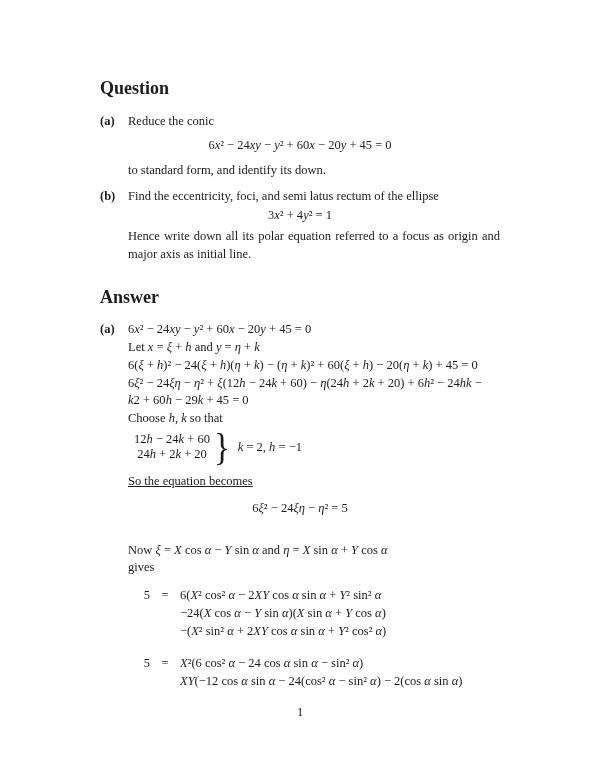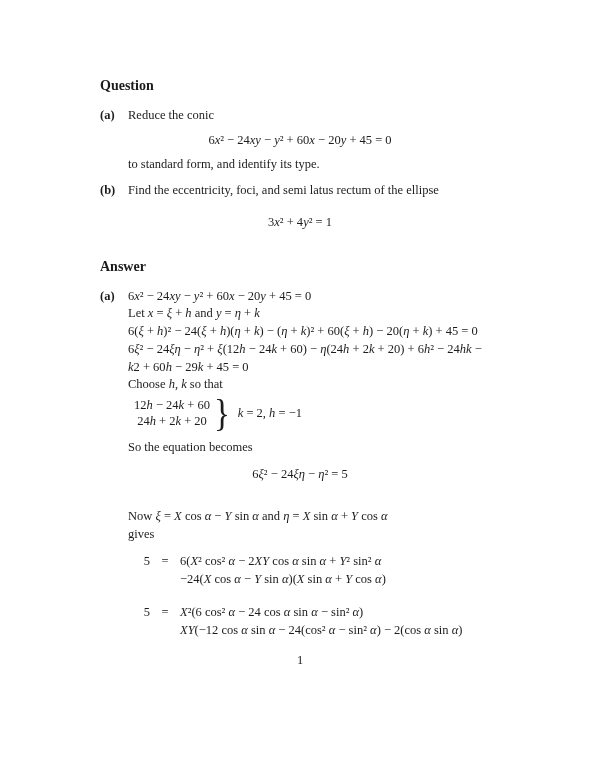--- a/index.html
+++ b/index.html
@@ -5,37 +5,37 @@
   * { margin:0; padding:0; box-sizing:border-box; }
   html,body { background:#ffffff; }
   body {
     width:600px; height:776px;
     font-family:"Liberation Serif","DejaVu Serif",serif;
     color:#1c1c1c; font-size:12.5px; line-height:1.42;
     overflow:hidden;
   }
   .page { padding:76px 100px 0 100px; width:600px; }
   .col { width:400px; }
-  .heading { font-weight:bold; font-size:14px; margin-bottom:11px; }
+  .heading { font-weight:bold; font-size:18px; margin-bottom:11px; }
   .item { display:flex; align-items:flex-start; }
   .item-label { flex:none; width:28px; font-weight:bold; }
   .item-content { flex:1; min-width:0; }
   .para { text-align:justify; }
   .eq-display { width:400px; margin-left:-28px; text-align:center; margin-top:7px; margin-bottom:7px; }
-  .eq-display.tight { margin-top:14px; margin-bottom:4px; }
+  .eq-display.tight { margin-top:1px; margin-bottom:4px; }
   .math i { font-style:italic; }
   .math .fn { font-style:normal; }
   .mb8 { margin-bottom:8px; }
   .answer-section { margin-top:21px; }
   .choose-line { }
   .system { display:flex; align-items:center; margin:3px 0 3px 6px;text-align:center; }
   .system-lines { display:flex; flex-direction:column; align-items:center; line-height:1.24; }
   .system-brace { font-size:37px; line-height:0.9; font-weight:normal; margin:0 5px 0 3px; transform:scaleX(.9); }
   .system-result { margin-left:2px; }
-  .becomes { margin-top:9px; }
+  .becomes { margin-top:9px;text-decoration:underline; }
   .eq-reduced { margin-top:9px; }
   .now-line { margin-top:24px; }
   .align-block { margin-top:10px; }
   .align-block.second { margin-top:15px; }
   .align-row { display:flex; }
   .align-lhs { flex:none; width:22px; text-align:right; }
   .align-eqsign { flex:none; width:30px; text-align:center; }
   .align-expr { flex:1; min-width:0; }
   .page-number { width:400px; margin-left:-28px; text-align:center; margin-top:13px; }
 </style>
@@ -45,29 +45,30 @@
 <div class="page">
   <div class="col">
 
     <div class="heading">Question</div>
 
     <div class="item mb8">
       <span class="item-label">(a)</span>
       <div class="item-content">
         <div class="para">Reduce the conic</div>
         <div class="eq-display math">6<i>x</i>² − 24<i>x</i><i>y</i> − <i>y</i>² + 60<i>x</i> − 20<i>y</i> + 45 = 0</div>
-        <div class="para">to standard form, and identify its type.</div>
+        <div class="para">to standard form, and identify its down.</div>
       </div>
     </div>
 
     <div class="item">
       <span class="item-label">(b)</span>
       <div class="item-content">
         <div class="para">Find the eccentricity, foci, and semi latus rectum of the ellipse</div>
         <div class="eq-display tight math">3<i>x</i>² + 4<i>y</i>² = 1</div>
+        <div class="para">Hence write down all its polar equation referred to a focus as origin and major axis as initial line.</div>
       </div>
     </div>
 
     <div class="answer-section">
       <div class="heading">Answer</div>
 
       <div class="item">
         <span class="item-label">(a)</span>
         <div class="item-content">
           <div class="math">6<i>x</i>² − 24<i>x</i><i>y</i> − <i>y</i>² + 60<i>x</i> − 20<i>y</i> + 45 = 0</div>
@@ -99,20 +100,25 @@
             <div class="align-row">
               <span class="align-lhs math">5</span>
               <span class="align-eqsign">=</span>
               <span class="align-expr math">6(<i>X</i>² <span class="fn">cos</span>² <i>α</i> − 2<i>X</i><i>Y</i> <span class="fn">cos</span> <i>α</i> <span class="fn">sin</span> <i>α</i> + <i>Y</i>² <span class="fn">sin</span>² <i>α</i></span>
             </div>
             <div class="align-row">
               <span class="align-lhs"></span>
                 <span class="align-eqsign"></span>
               <span class="align-expr math">−24(<i>X</i> <span class="fn">cos</span> <i>α</i> − <i>Y</i> <span class="fn">sin</span> <i>α</i>)(<i>X</i> <span class="fn">sin</span> <i>α</i> + <i>Y</i> <span class="fn">cos</span> <i>α</i>)</span>
             </div>
+            <div class="align-row">
+              <span class="align-lhs"></span>
+                <span class="align-eqsign"></span>
+              <span class="align-expr math">−(<i>X</i>² <span class="fn">sin</span>² <i>α</i> + 2<i>X</i><i>Y</i> <span class="fn">cos</span> <i>α</i> <span class="fn">sin</span> <i>α</i> + <i>Y</i>² <span class="fn">cos</span>² <i>α</i>)</span>
+            </div>
           </div>
 
           <div class="align-block second">
             <div class="align-row">
               <span class="align-lhs math">5</span>
               <span class="align-eqsign">=</span>
               <span class="align-expr math"><i>X</i>²(6 <span class="fn">cos</span>² <i>α</i> − 24 <span class="fn">cos</span> <i>α</i> <span class="fn">sin</span> <i>α</i> − <span class="fn">sin</span>² <i>α</i>)</span>
             </div>
             <div class="align-row">
               <span class="align-lhs"></span>

